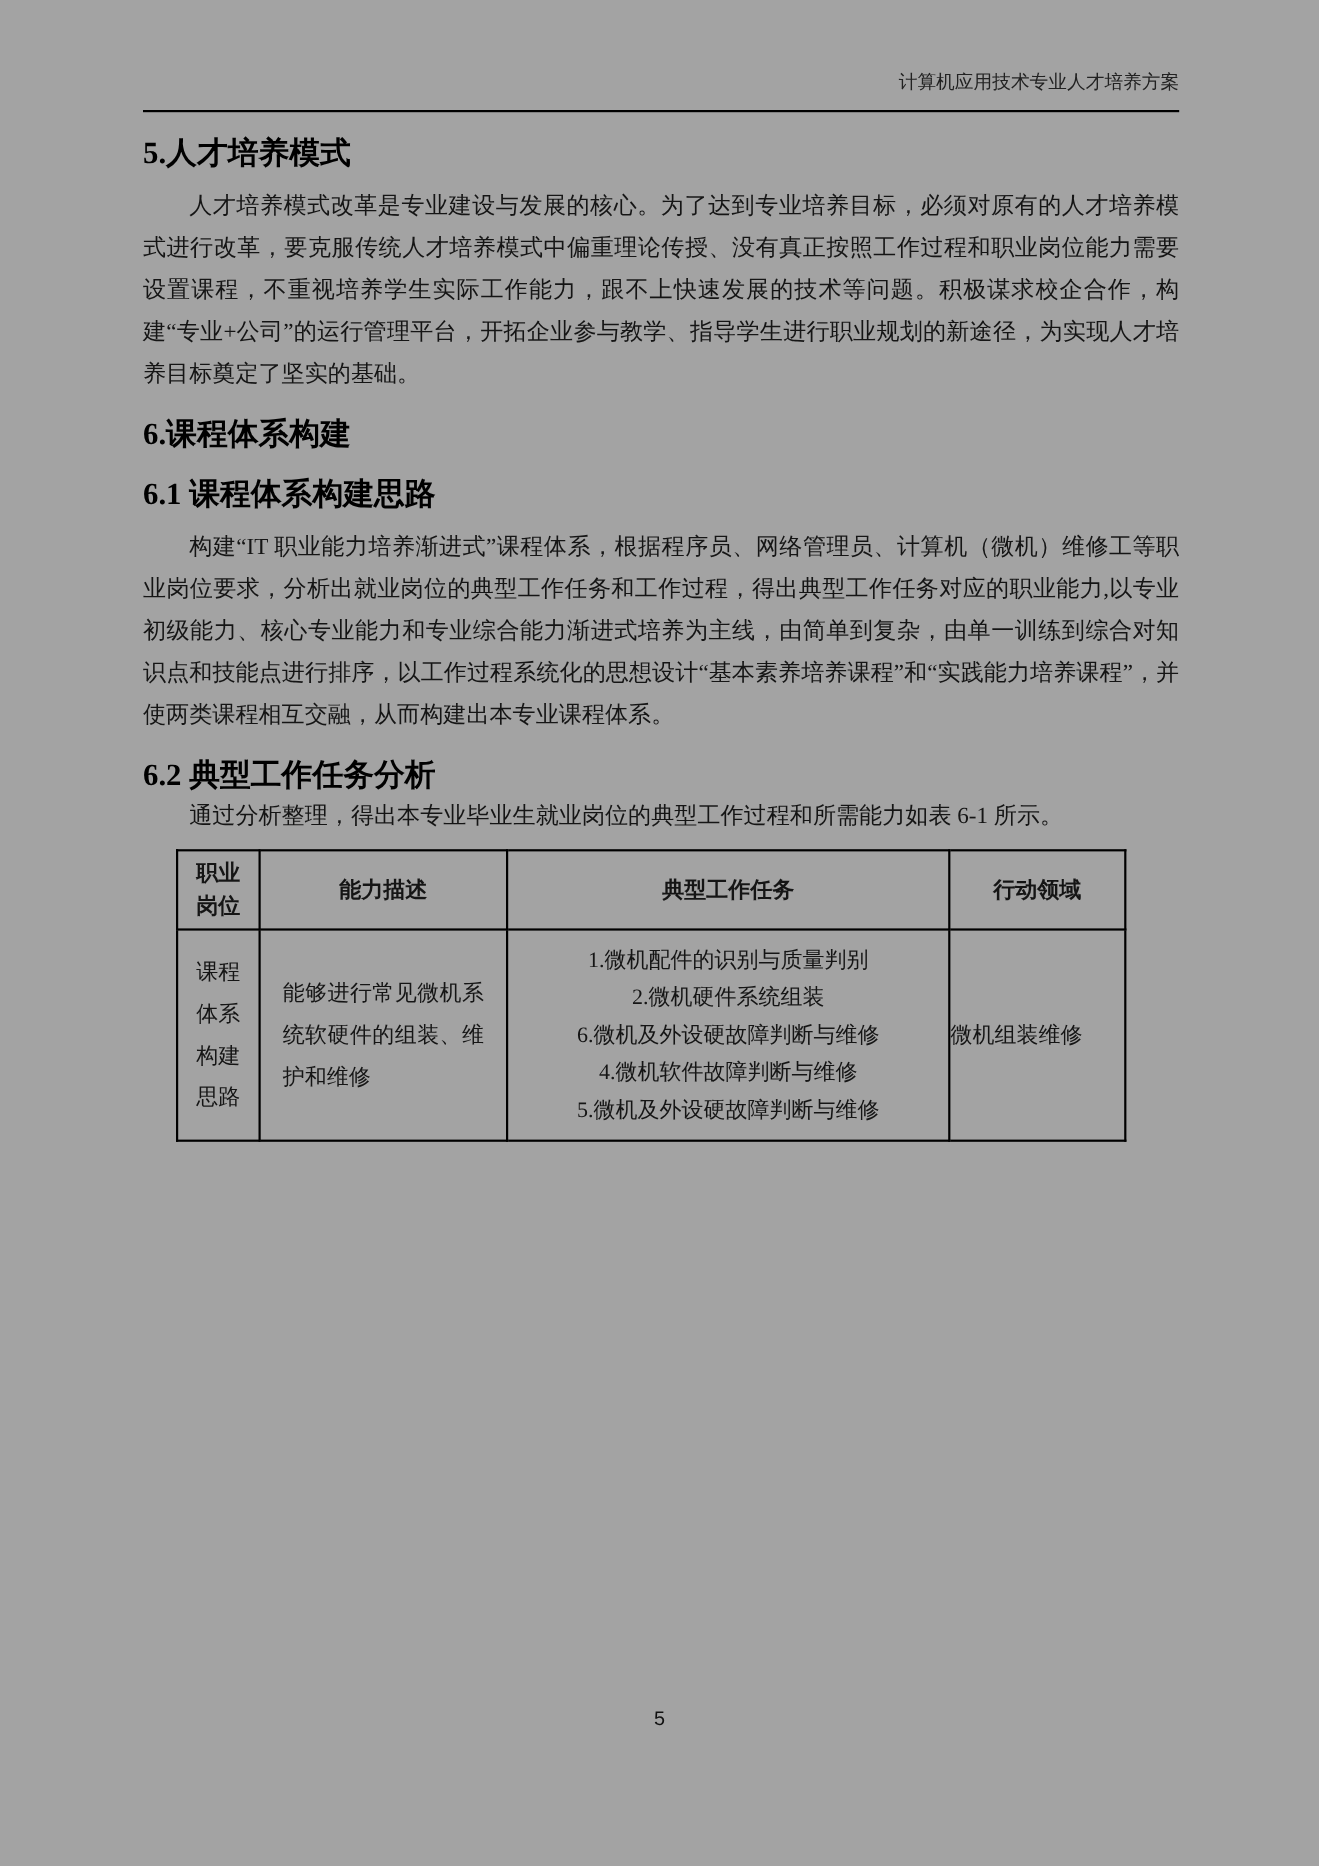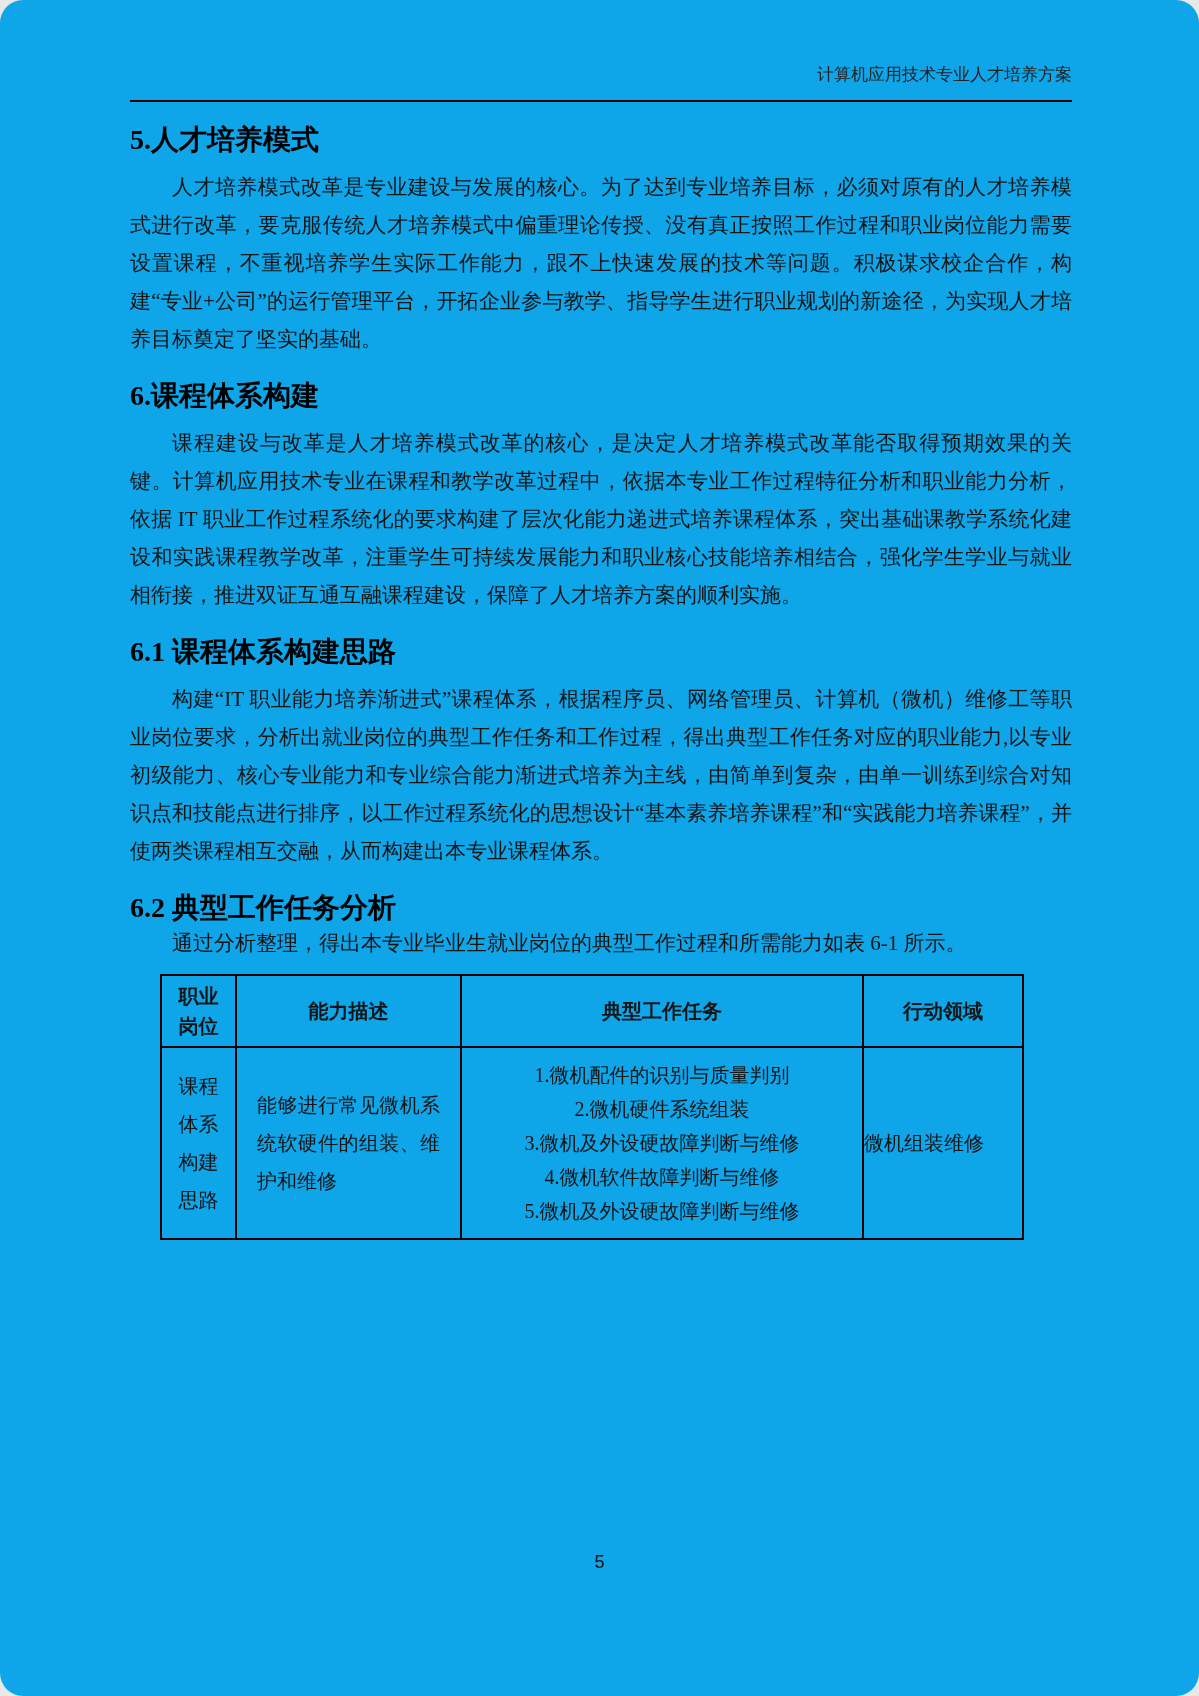--- a/index.html
+++ b/index.html
@@ -2,26 +2,25 @@
 <html><head>
 <meta charset="utf-8">
 <style>
   * { margin: 0; padding: 0; box-sizing: border-box; }
   html, body { background: #e8e8e8; }
   .page {
     position: relative;
     width: 1199px;
     height: 1696px;
     margin: 0 auto;
-    background: #0ea5e9;
+    background: #a3a3a3;
     color: #111111;
     font-family: "Liberation Serif", "DejaVu Serif", serif;
     padding: 64px 127px 0 130px;
     overflow: hidden;
-    border-radius: 23px;
   }
   .doc-header {
     text-align: right;
     font-size: 17px;
     line-height: 22px;
     color: #222;
   }
   .header-rule {
     margin-top: 14px;
     border-bottom: 2px solid #000;
@@ -121,21 +120,20 @@
 
   <div class="doc-header">
     <span>计算机应用技术专业人才培养方案</span>
   </div>
   <div class="header-rule"></div>
 
   <h1 class="sec">5.人才培养模式</h1>
   <p class="body">人才培养模式改革是专业建设与发展的核心。为了达到专业培养目标，必须对原有的人才培养模式进行改革，要克服传统人才培养模式中偏重理论传授、没有真正按照工作过程和职业岗位能力需要设置课程，不重视培养学生实际工作能力，跟不上快速发展的技术等问题。积极谋求校企合作，构建“专业+公司”的运行管理平台，开拓企业参与教学、指导学生进行职业规划的新途径，为实现人才培养目标奠定了坚实的基础。</p>
 
   <h1 class="sec">6.课程体系构建</h1>
-  <p class="body">课程建设与改革是人才培养模式改革的核心，是决定人才培养模式改革能否取得预期效果的关键。计算机应用技术专业在课程和教学改革过程中，依据本专业工作过程特征分析和职业能力分析，依据 IT 职业工作过程系统化的要求构建了层次化能力递进式培养课程体系，突出基础课教学系统化建设和实践课程教学改革，注重学生可持续发展能力和职业核心技能培养相结合，强化学生学业与就业相衔接，推进双证互通互融课程建设，保障了人才培养方案的顺利实施。</p>
 
   <h1 class="sec">6.1 课程体系构建思路</h1>
   <p class="body">构建“IT 职业能力培养渐进式”课程体系，根据程序员、网络管理员、计算机（微机）维修工等职业岗位要求，分析出就业岗位的典型工作任务和工作过程，得出典型工作任务对应的职业能力,以专业初级能力、核心专业能力和专业综合能力渐进式培养为主线，由简单到复杂，由单一训练到综合对知识点和技能点进行排序，以工作过程系统化的思想设计“基本素养培养课程”和“实践能力培养课程”，并使两类课程相互交融，从而构建出本专业课程体系。</p>
 
   <h1 class="sec">6.2 典型工作任务分析</h1>
   <p class="body follow">通过分析整理，得出本专业毕业生就业岗位的典型工作过程和所需能力如表 6-1 所示。</p>
 
 
   <table class="task-table">
     <colgroup>
@@ -152,21 +150,21 @@
         <th>行动领域</th>
       </tr>
     </thead>
     <tbody>
       <tr>
         <td class="cell-job">课程体系构建思路</td>
         <td class="cell-ability">能够进行常见微机系统软硬件的组装、维护和维修</td>
         <td class="cell-tasks">
           <div class="task-line">1.微机配件的识别与质量判别</div>
           <div class="task-line">2.微机硬件系统组装</div>
-          <div class="task-line">3.微机及外设硬故障判断与维修</div>
+          <div class="task-line">6.微机及外设硬故障判断与维修</div>
           <div class="task-line">4.微机软件故障判断与维修</div>
           <div class="task-line">5.微机及外设硬故障判断与维修</div>
         </td>
         <td class="cell-domain">微机组装维修</td>
       </tr>
     </tbody>
   </table>
 
   <div class="page-number">5</div>
 

